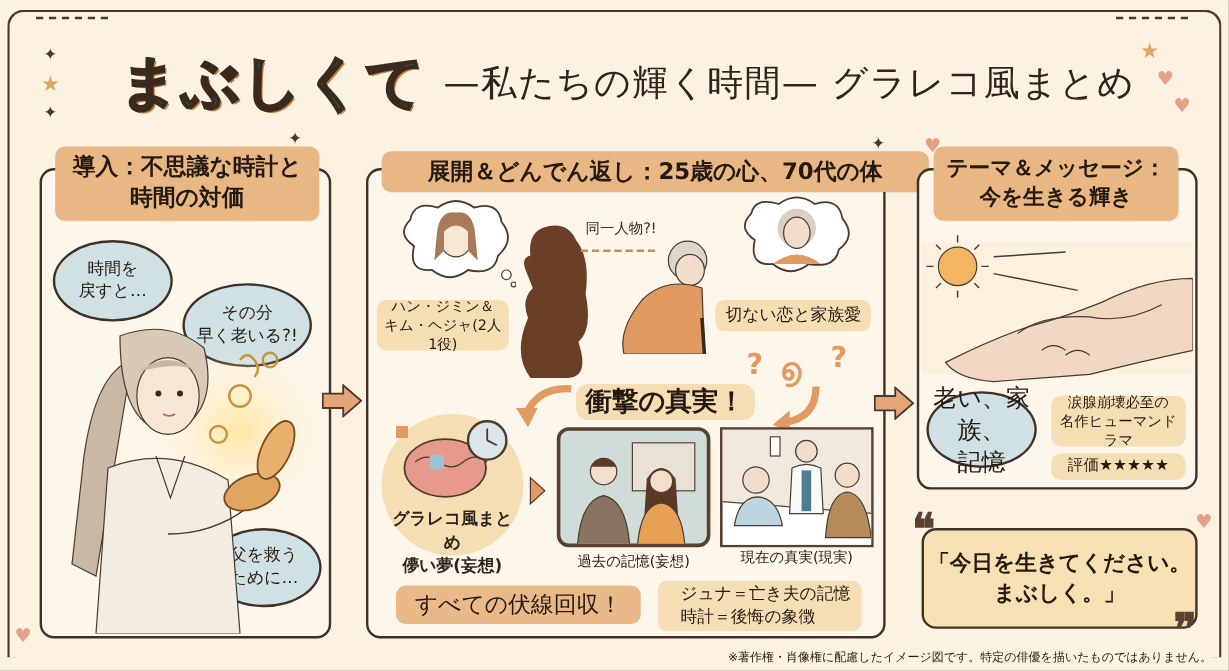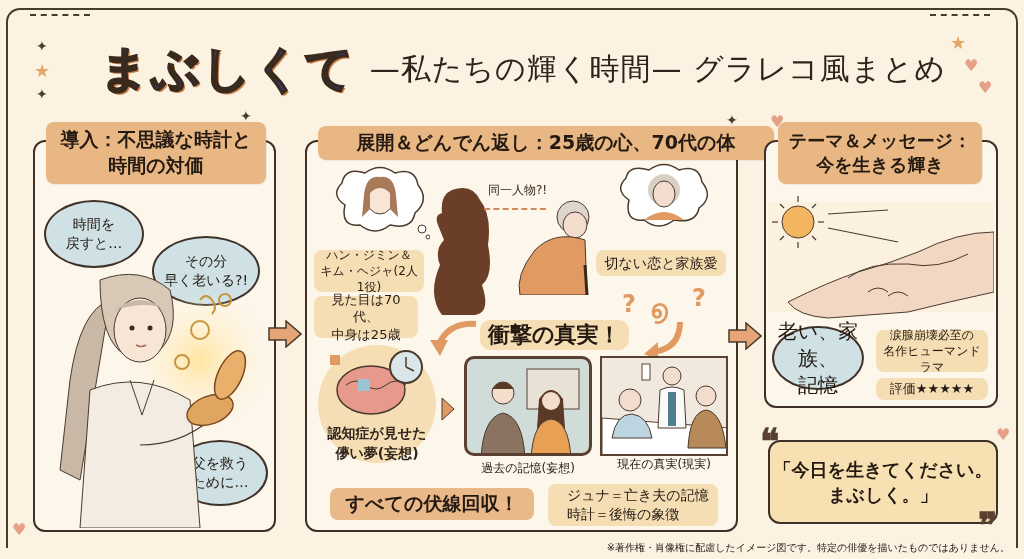--- a/index.html
+++ b/index.html
@@ -19,21 +19,21 @@
   }
   .frame-dash {
     position: absolute; top: 14px; height: 0; border-top: 2px dashed #4a3a2e;
   }
   .title-row {
     position: absolute; left: 100px; top: 34px; height: 70px;
     display: flex; align-items: center; gap: 14px;
   }
   .title-main {
     font-family: "DejaVu Sans", sans-serif; font-weight: bold;
-    font-size: 48px; color: #1d4ed8;
+    font-size: 48px; color: #0f766e;
     -webkit-text-stroke: 2px #3a2a1e;
     letter-spacing: 2px;
     text-shadow: 2px 2px 0 #c77c43;
   }
   .title-sub {
     font-size: 30px; color: #2e241c; font-weight: normal; letter-spacing: 1px;
   }
   .star { position: absolute; color: #e3a765; font-size: 18px; }
   .sparkle { position: absolute; color: #4a3a2e; font-size: 14px; }
   .heart { position: absolute; color: #e7a088; font-size: 16px; }
@@ -178,24 +178,20 @@
     <path d="M15 38 Q0 28 12 16 Q15 2 35 8 Q50 -3 65 8 Q85 2 88 20 Q100 35 85 46 Q82 62 60 58 Q45 70 30 58 Q10 60 15 38Z" fill="#fff" stroke="#4a3a2e" stroke-width="1.5"></path>
     <circle cx="50" cy="28" r="16" fill="#d9cfc5"></circle>
     <ellipse cx="50" cy="32" rx="11" ry="13" fill="#f2dccd" stroke="#4a3a2e"></ellipse>
     <path d="M30 58 Q50 42 70 58Z" fill="#e09a62"></path>
   </svg>
 
   <div class="tag" style="left:314px;top:250px;width:110px;height:42px;flex-direction:column;font-size:12px;">
     <span>ハン・ジミン＆</span>
     <span>キム・ヘジャ(2人1役)</span>
   </div>
-  <div class="tag" style="left:314px;top:296px;width:104px;height:42px;flex-direction:column;font-size:13px;">
-    <span>見た目は70代、</span>
-    <span>中身は25歳</span>
-  </div>
   <div class="tag" style="left:596px;top:250px;width:130px;height:26px;font-size:14px;">切ない恋と家族愛</div>
 
   <span style="position:absolute;left:622px;top:290px;font-size:24px;color:#e09a62;font-weight:bold;">?</span>
   <span style="position:absolute;left:650px;top:294px;font-size:26px;color:#e09a62;font-weight:bold;">൭</span>
   <span style="position:absolute;left:692px;top:284px;font-size:24px;color:#e09a62;font-weight:bold;">?</span>
 
   <div style="position:absolute;left:480px;top:320px;padding:0 8px;background:#f6deb4;border-radius:10px;font-size:22px;font-weight:bold;color:#241a12;font-family:Liberation Mono, monospace;">衝撃の真実！</div>
 
   <svg class="illus" style="left:428px;top:318px;" width="50" height="40" viewBox="0 0 50 40">
     <path d="M48 6 Q20 4 10 28" stroke="#e09a62" stroke-width="6" fill="none"></path>
@@ -210,21 +206,21 @@
   <svg class="illus" style="left:326px;top:345px;" width="110" height="80" viewBox="0 0 110 80">
     <ellipse cx="45" cy="45" rx="34" ry="24" fill="#e79a8c" stroke="#4a3a2e" stroke-width="1.5"></ellipse>
     <path d="M20 40 q10 -8 20 0 q10 8 20 0 q10 -8 20 0" stroke="#4a3a2e" fill="none"></path>
     <rect x="32" y="34" width="12" height="12" fill="#9cc3d2"></rect>
     <rect x="4" y="10" width="10" height="10" fill="#e09a62"></rect>
     <circle cx="80" cy="22" r="16" fill="#dbe6ea" stroke="#4a3a2e" stroke-width="2"></circle>
     <line x1="80" y1="22" x2="80" y2="12" stroke="#4a3a2e" stroke-width="1.5"></line>
     <line x1="80" y1="22" x2="88" y2="26" stroke="#4a3a2e" stroke-width="1.5"></line>
   </svg>
   <div style="position:absolute;left:320px;top:424px;width:114px;text-align:center;font-size:14px;line-height:1.4;font-weight:bold;">
-    <div>認知症が見せた</div>
+    <div>グラレコ風まとめ</div>
     <div>儚い夢(妄想)</div>
   </div>
   <svg class="illus" style="left:440px;top:396px;" width="16" height="26" viewBox="0 0 16 26">
     <path d="M2 2 L14 13 L2 24Z" fill="#e09a62" stroke="#4a3a2e"></path>
   </svg>
 
   <div style="position:absolute;left:464px;top:356px;width:128px;height:100px;border:3px solid #5a4030;border-radius:10px;background:#cfdcd8;overflow:hidden;">
     <svg width="128" height="100" viewBox="0 0 128 100">
       <rect x="60" y="10" width="52" height="40" fill="#e8e2d6" stroke="#5a4030"></rect>
       <circle cx="36" cy="34" r="11" fill="#f3ddcb" stroke="#4a3a2e"></circle>
@@ -246,21 +242,21 @@
       <path d="M10 80 Q14 56 30 56 Q46 58 50 80Z" fill="#bcd5e0" stroke="#4a3a2e"></path>
       <circle cx="70" cy="18" r="9" fill="#f2dccd" stroke="#4a3a2e"></circle>
       <path d="M56 70 L58 32 Q70 26 82 32 L84 70Z" fill="#fafafa" stroke="#4a3a2e"></path>
       <rect x="66" y="34" width="8" height="34" fill="#4f7d90"></rect>
       <circle cx="104" cy="38" r="10" fill="#f2dccd" stroke="#4a3a2e"></circle>
       <path d="M86 90 Q88 54 104 52 Q120 54 124 90Z" fill="#b88a5a" stroke="#4a3a2e"></path>
     </svg>
   </div>
   <div class="caption" style="left:596px;top:436px;width:136px;margin-top:20px;">現在の真実(現実)</div>
 
-  <div style="position:absolute;left:330px;top:488px;width:204px;height:32px;background:#eab98a;border-radius:8px;display:flex;align-items:center;justify-content:center;font-size:19px;font-weight:bold;color:#241a12;">すべての伏線回収！</div>
+  <div style="position:absolute;left:330px;top:488px;width:204px;height:32px;background:#eab98a;border-radius:8px;display:flex;align-items:center;justify-content:center;font-size:19px;font-weight:normal;color:#241a12;">すべての伏線回収！</div>
   <div class="tag" style="left:548px;top:484px;width:170px;height:42px;flex-direction:column;font-size:14px;align-items:flex-start;padding-left:19px;">
     <span>ジュナ＝亡き夫の記憶</span>
     <span>時計＝後悔の象徴</span>
   </div>
 
   <svg class="arrow-right" style="left:728px;top:322px;" viewBox="0 0 34 28">
     <path d="M1 8 L18 8 L18 1 L33 14 L18 27 L18 20 L1 20 Z" fill="#e6a577" stroke="#4a3a2e" stroke-width="1.5"></path>
   </svg>
 
   <div class="panel" style="left:764px;top:140px;width:234px;height:268px;"></div>

